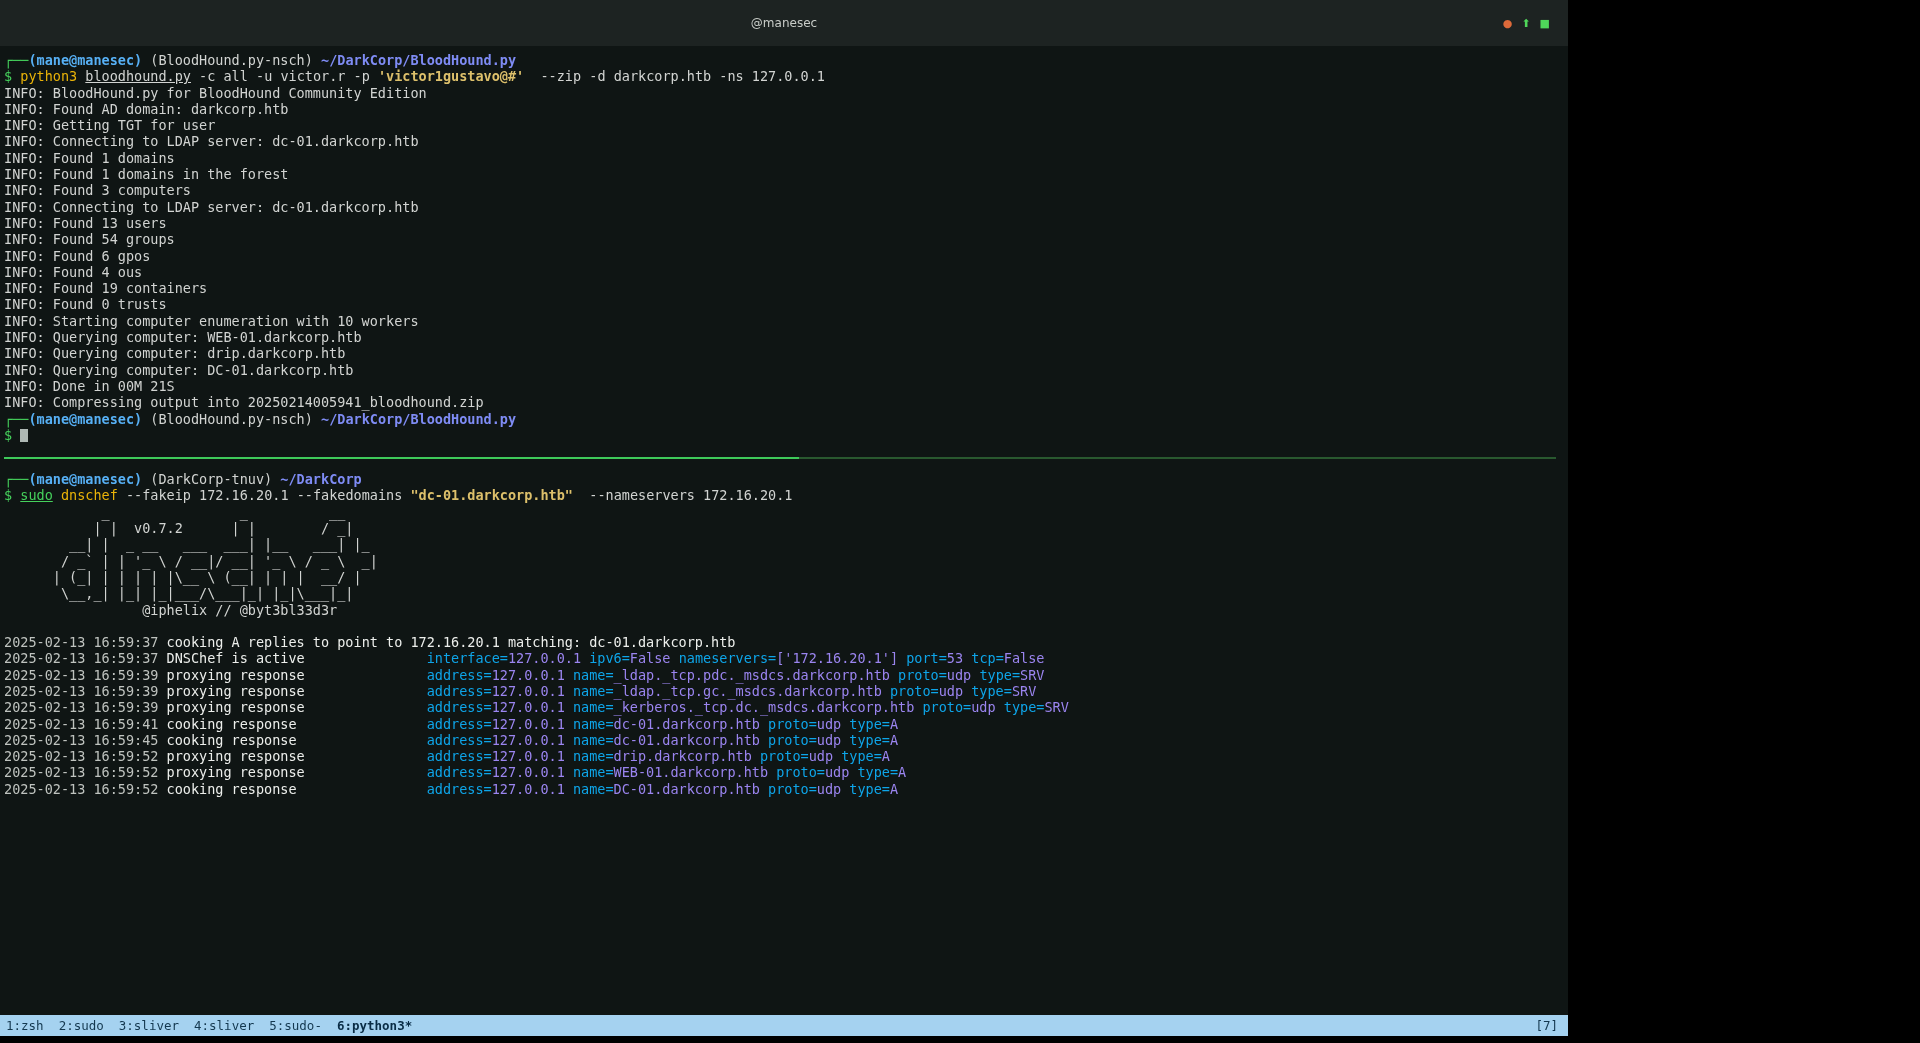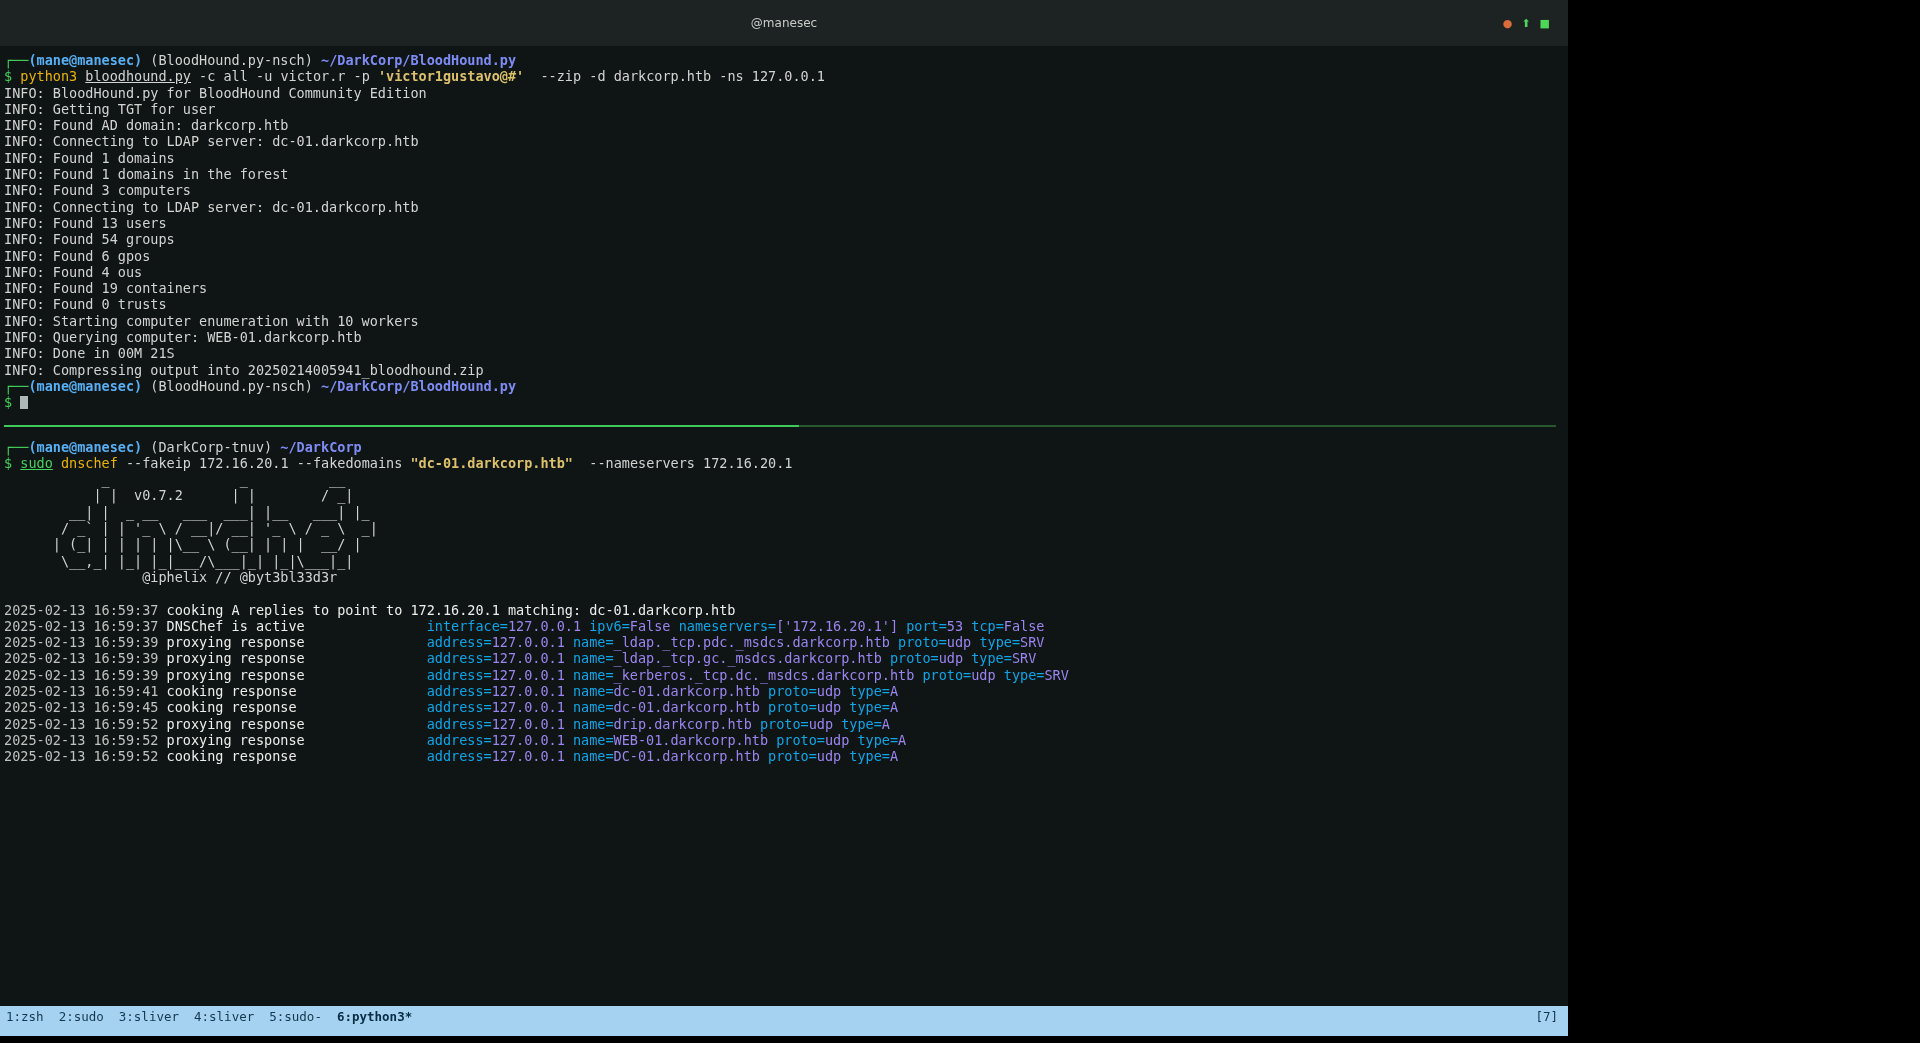--- a/index.html
+++ b/index.html
@@ -55,21 +55,21 @@
     background:linear-gradient(to right,#3ec95a 0,#3ec95a 795px,#29582f 795px,#29582f 100%);
   }
 
   
   .log-time  { color:#bfc3bf; }
   .log-event { color:#edefec; font-weight:normal; display:inline-block; min-width:32ch; }
   .log-key   { color:#0ea5e9; }
   .log-val   { color:#9b85f0;margin-top:8px; }
 
   .statusbar {
-    flex:none; height:30px; background:#a5d2f0; color:#14384f;
+    flex:none; height:21px; background:#a5d2f0; color:#14384f;
     font:12.5px/21px "DejaVu Sans Mono", monospace;
     display:flex; padding:0 10px 0 6px; white-space:pre;
   }
   .sb-windows { flex:1; }
   .sb-win { margin-right:15px; cursor:default; }
   .sb-win.active { font-weight:bold; color:#092c45; }
   .sb-right { }
 </style>
 </head>
 <body>
@@ -85,35 +85,37 @@
       </span>
   </div>
 
   <div class="terminal">
 
     <div>
       <div class="line"><span class="p-frame">┌──</span><span class="p-user">(mane@manesec)</span><span class="p-venv"> (BloodHound.py-nsch)</span><span class="p-path"> ~/DarkCorp/BloodHound.py</span></div>
       <div class="line"><span class="seg-green">$ </span><span class="seg-cmd">python3</span><span class="seg-plain"> </span><span class="seg-arg-underline">bloodhound.py</span><span class="seg-plain"> -c all -u victor.r -p </span><span class="seg-str">'victor1gustavo@#'</span><span class="seg-plain">  --zip -d darkcorp.htb -ns 127.0.0.1</span></div>
       <div>
           <div class="line">INFO: BloodHound.py for BloodHound Community Edition</div>
+          <div class="line">INFO: Found AD domain: darkcorp.htb</div>
           <div class="line">INFO: Getting TGT for user</div>
-          <div class="line">INFO: Found AD domain: darkcorp.htb</div>
           <div class="line">INFO: Connecting to LDAP server: dc-01.darkcorp.htb</div>
           <div class="line">INFO: Found 1 domains</div>
           <div class="line">INFO: Found 1 domains in the forest</div>
           <div class="line">INFO: Found 3 computers</div>
           <div class="line">INFO: Connecting to LDAP server: dc-01.darkcorp.htb</div>
           <div class="line">INFO: Found 13 users</div>
           <div class="line">INFO: Found 54 groups</div>
           <div class="line">INFO: Found 6 gpos</div>
           <div class="line">INFO: Found 4 ous</div>
           <div class="line">INFO: Found 19 containers</div>
           <div class="line">INFO: Found 0 trusts</div>
           <div class="line">INFO: Starting computer enumeration with 10 workers</div>
           <div class="line">INFO: Querying computer: WEB-01.darkcorp.htb</div>
+          <div class="line">INFO: Querying computer: drip.darkcorp.htb</div>
+          <div class="line">INFO: Querying computer: DC-01.darkcorp.htb</div>
           <div class="line">INFO: Done in 00M 21S</div>
           <div class="line">INFO: Compressing output into 20250214005941_bloodhound.zip</div>
         </div>
       <div class="line"><span class="p-frame">┌──</span><span class="p-user">(mane@manesec)</span><span class="p-venv"> (BloodHound.py-nsch)</span><span class="p-path"> ~/DarkCorp/BloodHound.py</span></div>
       <div class="line"><span class="seg-green">$ </span><span class="cursor"></span></div>
     </div>
 
     <div class="divider"></div>
 
     <div>

